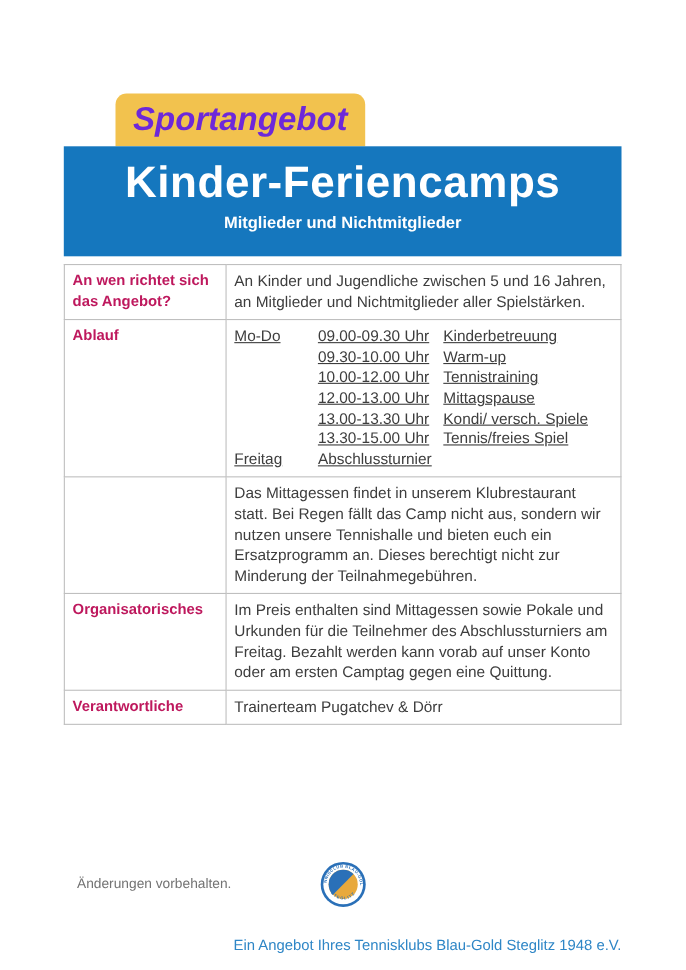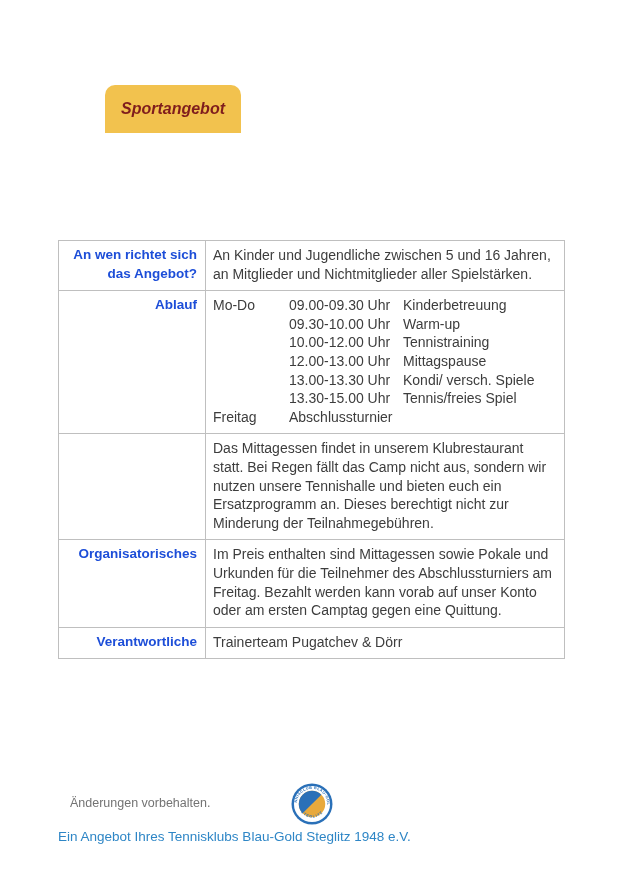--- a/index.html
+++ b/index.html
@@ -12,22 +12,22 @@
     color:#3d3d3d;
     overflow:hidden;
   }
   
   .badge {
     position:absolute; left:105px; top:85px;
     height:48px; line-height:48px;
     padding:0 16px;
     background:#F2C24E;
     border-radius:10px 10px 0 0;
-    font-size:16px; font-weight:bold; font-style:italic;
-    color:#7f1d1d;
+    font-size:30px; font-weight:bold; font-style:italic;
+    color:#6d28d9;
   }
   
   .banner {
     position:absolute; left:58px; top:133px;
     width:507px; height:100px;
     background:#1577BE;
     color:#ffffff; text-align:center;
   }
   .banner-title {
     padding-top:11px;
@@ -45,50 +45,54 @@
     table-layout:fixed;
     font-size:14px; line-height:18.6px;
   }
   .info-table td {
     border:1px solid #BFBFBF;
     vertical-align:top;
     padding:5px 8px 7px 7px;
   }
   .info-table col.c-label { width:147px; }
   td.lbl {
-    color:#1d4ed8; font-weight:bold; font-size:13.5px;text-align:right;
+    color:#be185d; font-weight:bold; font-size:13.5px;
   }
   .line { display:block; }
   
   .sched { display:grid; grid-template-columns:74px 112px 1fr; column-gap:2px; line-height:18.6px; }
-  .sched > div { white-space:nowrap; }
+  .sched > div { white-space:nowrap;text-decoration:underline; }
   
   .footer {
     position:absolute; left:58px; top:783px;
     width:507px;
   }
   .footer-note {
     position:absolute; left:12px; top:13px;
     font-size:12.5px; color:#737373;
   }
   .logo-wrap { width:42px; margin:0 auto; }
   .club-line {
-    margin-top:0;
-    text-align:left;
+    margin-top:22px;
+    text-align:right;
     font-size:13.5px;
     color:#2E86C6;
   }
 </style>
 </head>
 <body>
 
 <div class="page">
 
   <div class="badge">Sportangebot</div>
 
+  <div class="banner">
+    <div class="banner-title">Kinder-Feriencamps</div>
+    <div class="banner-subtitle">Mitglieder und Nichtmitglieder</div>
+  </div>
 
   <table class="info-table">
     <colgroup>
         <col class="c-label">
         <col>
       </colgroup>
     <tbody>
       <tr>
         <td class="lbl">An wen richtet sich das Angebot?</td>
         <td class="val">An Kinder und Jugendliche zwischen 5 und 16 Jahren, an Mitglieder und Nichtmitglieder aller Spielstärken.</td>

